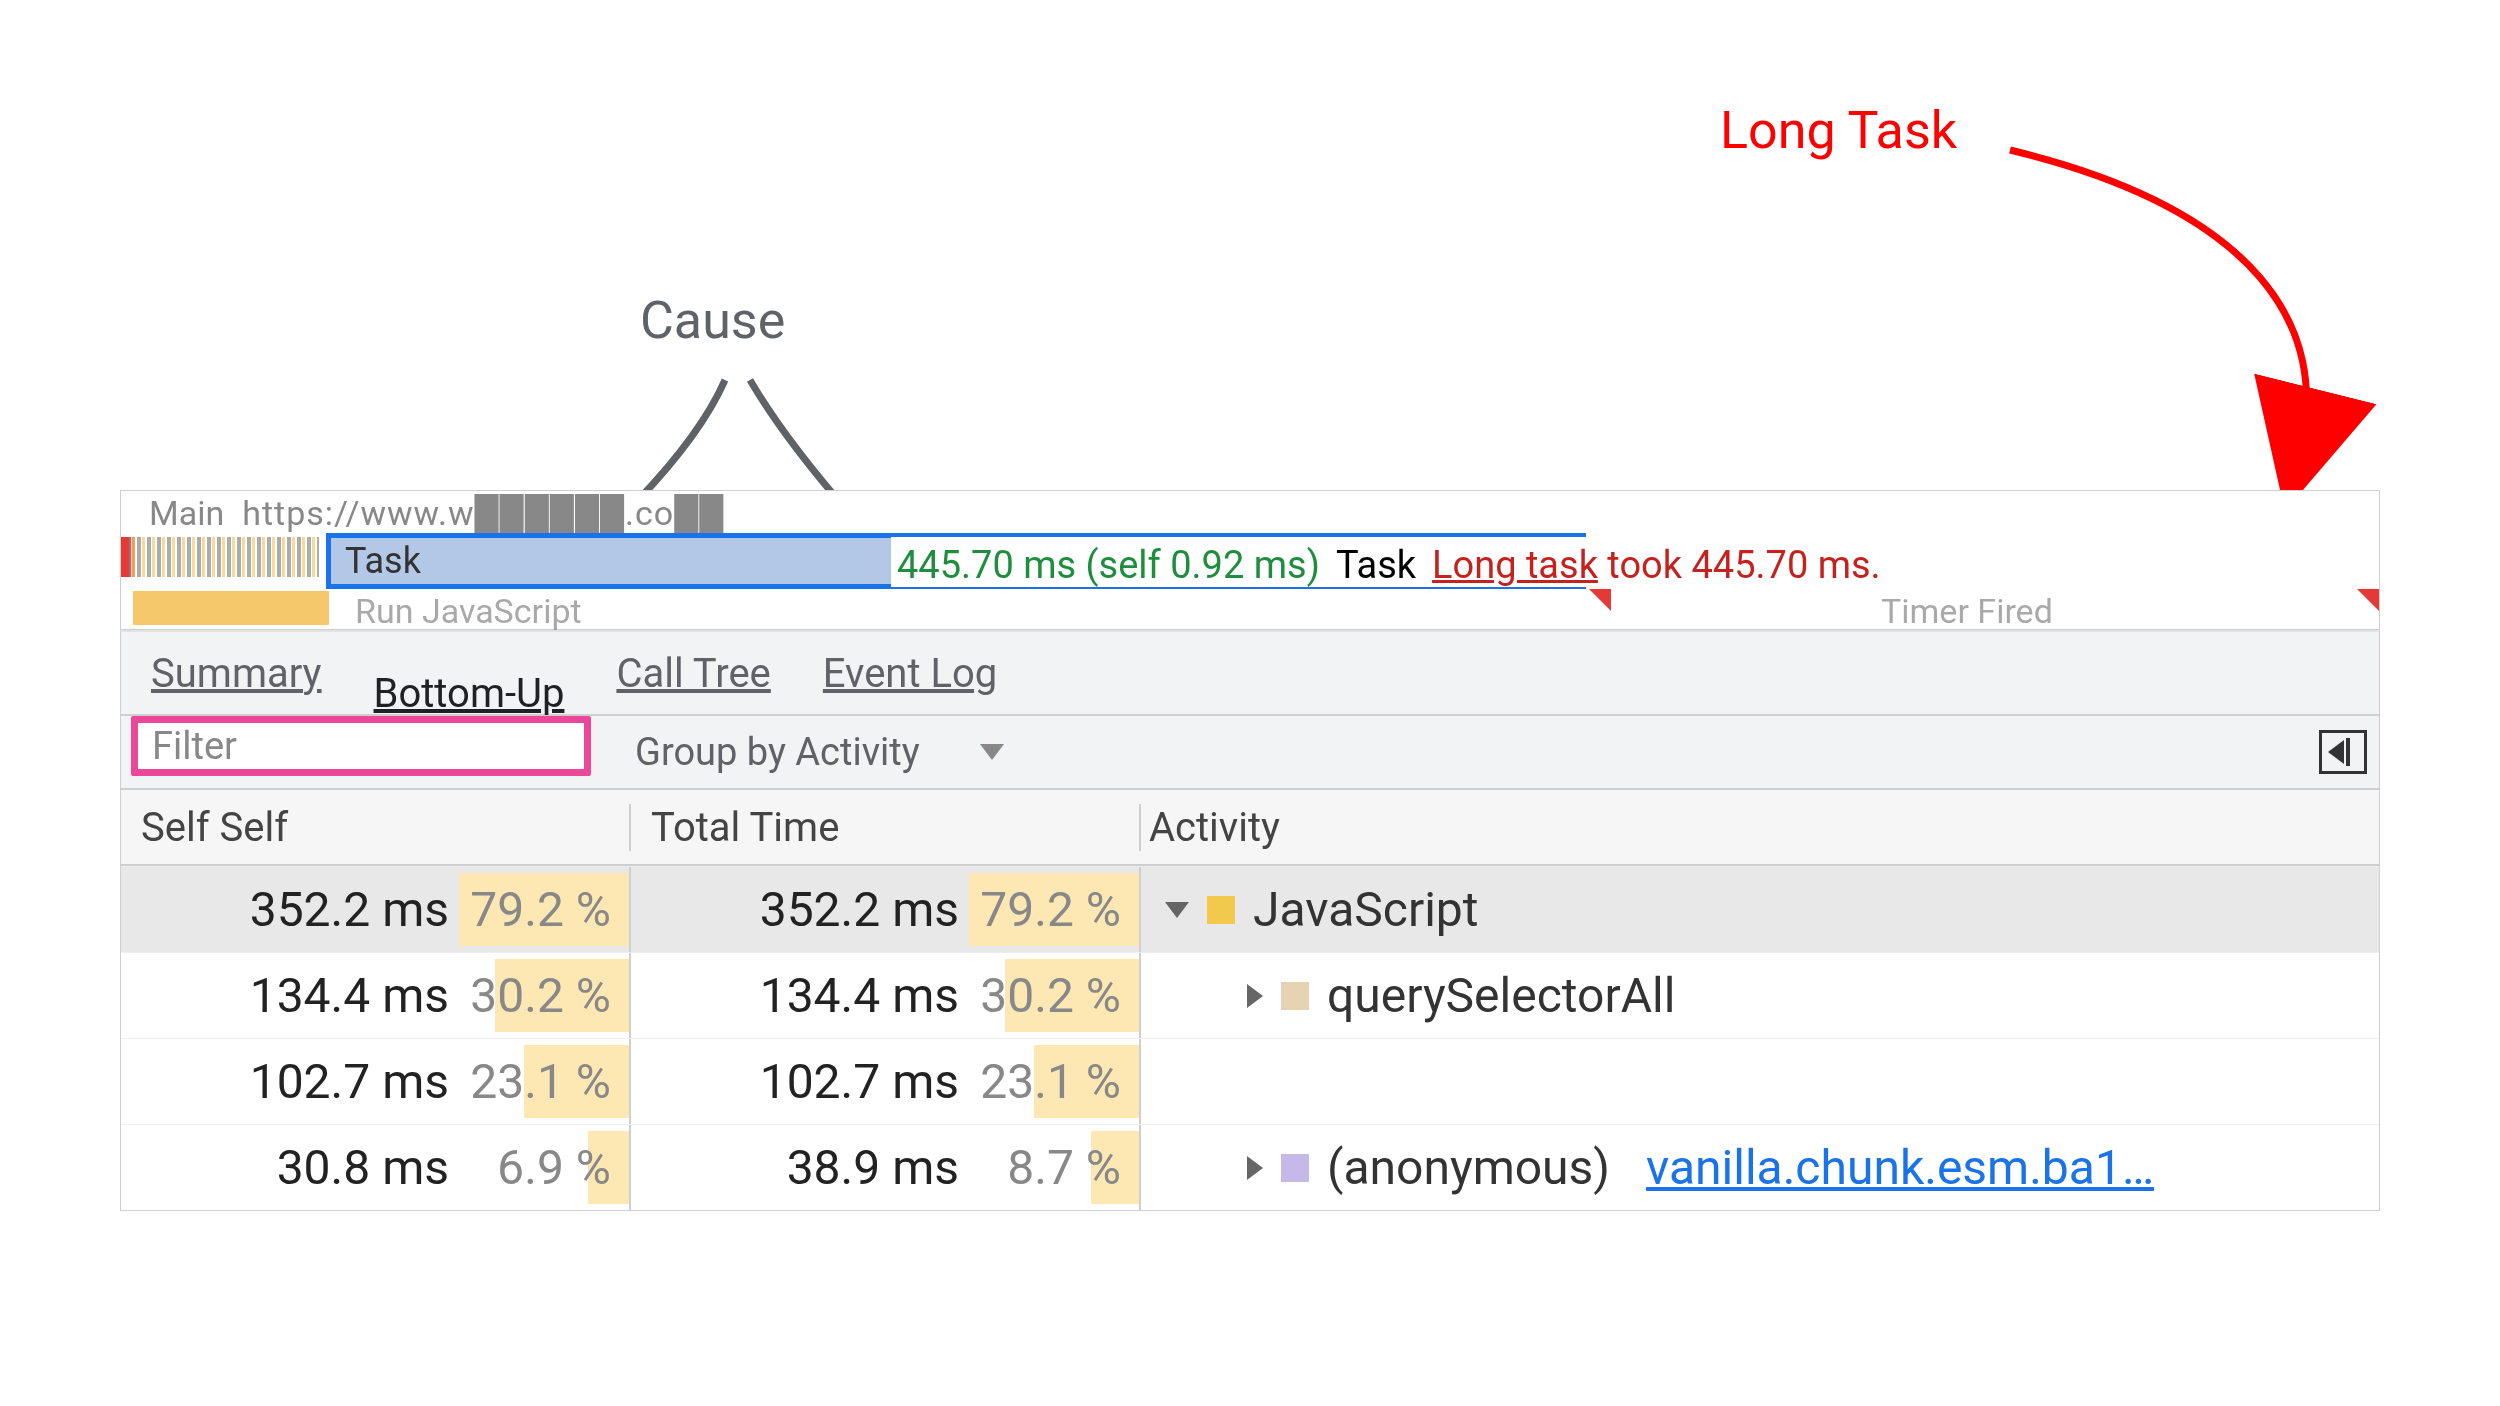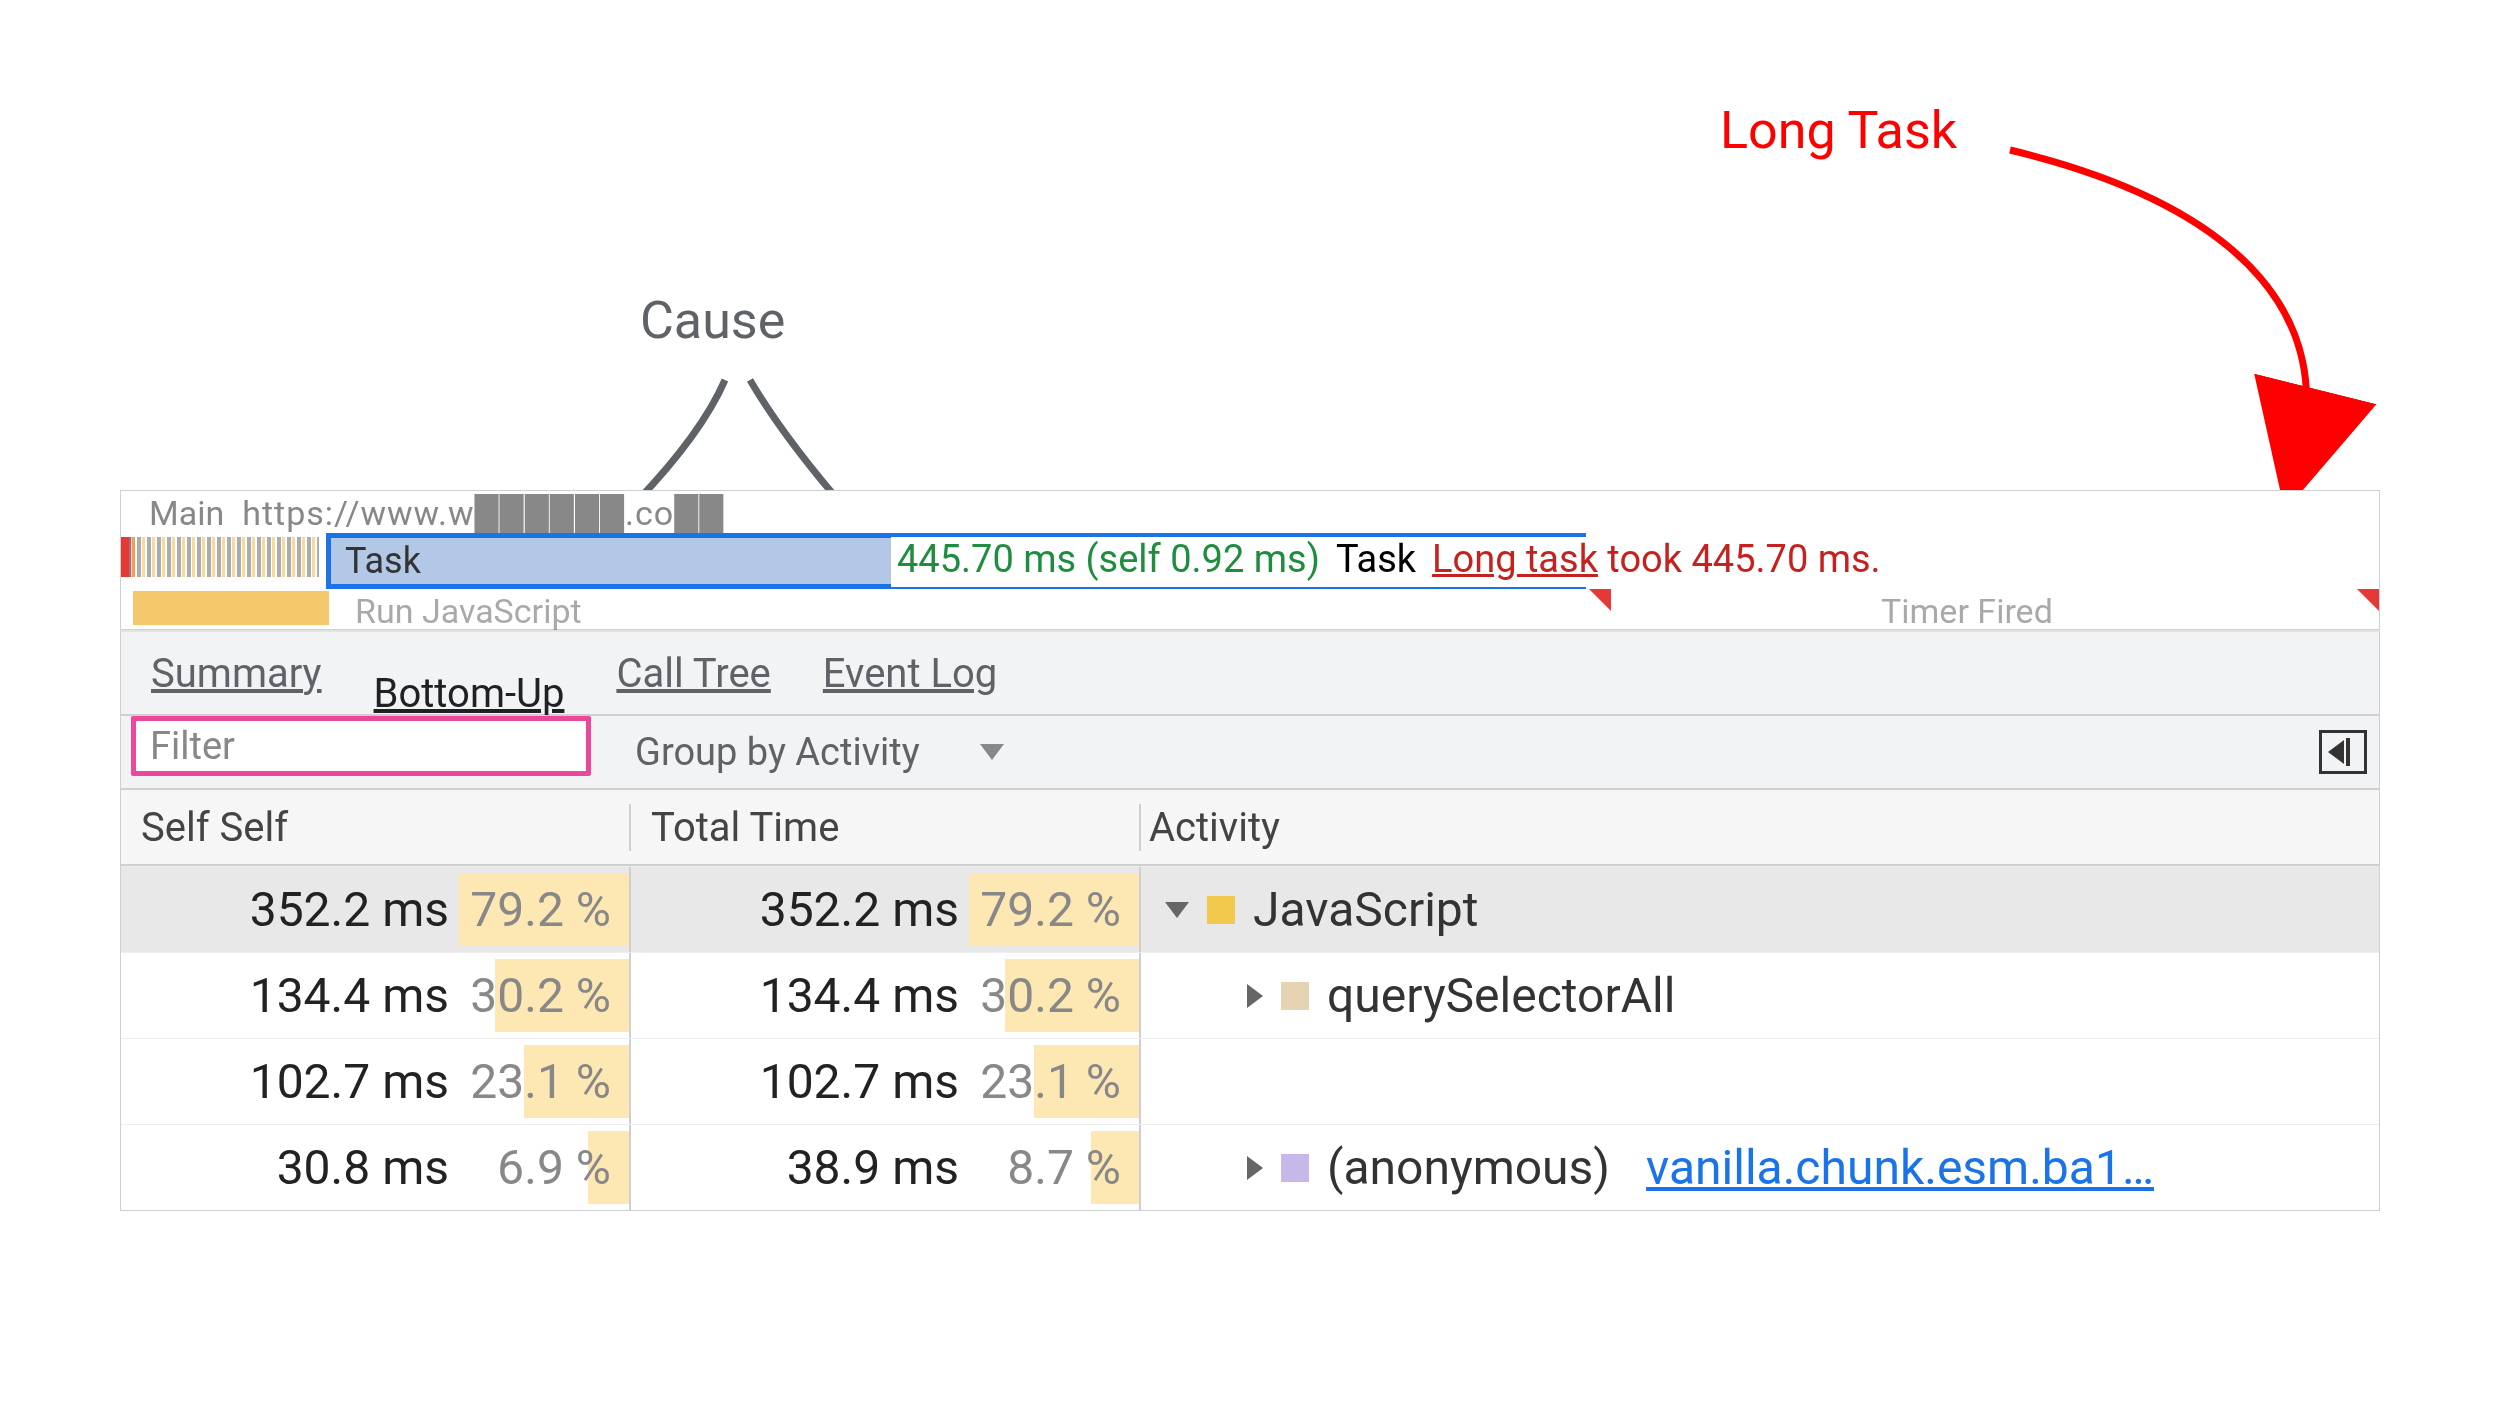--- a/index.html
+++ b/index.html
@@ -103,21 +103,21 @@
     display: flex;
     align-items: center;
   }
   .task-tooltip {
     position: absolute;
     left: 770px;
     top: 46px;
     height: 50px;
     background: #fff;
     display: flex;
-    align-items: flex-start;
+    align-items: flex-end;
     font-size: 38px;
     padding: 0 6px;
     gap: 16px;
   }
   .task-tooltip .time { color: #1e8e3e; }
   .task-tooltip .ltask { color: #c5221f; }
   .task-tooltip .ltask .u { text-decoration: underline; }
   .micro {
     position: absolute;
     left: 234px; top: 100px;
@@ -160,21 +160,21 @@
     border-bottom: 2px solid #cfcfcf;
     font-size: 38px;
     color: #5f6368;
     position: relative;
   }
   .filter-input {
     width: 460px;
     height: 60px;
     margin: 0 14px 12px 10px;
     background: #fff;
-    border: 5px solid #ec4899;
+    border: 7px solid #ec4899;
     border-radius: 2px;
     padding: 0 14px;
     font-size: 38px;
     color: #888;
     display:flex;
     align-items:center;
   }
   .group-sel {
     display:flex; align-items:center; gap:60px;
     padding-left: 30px;

